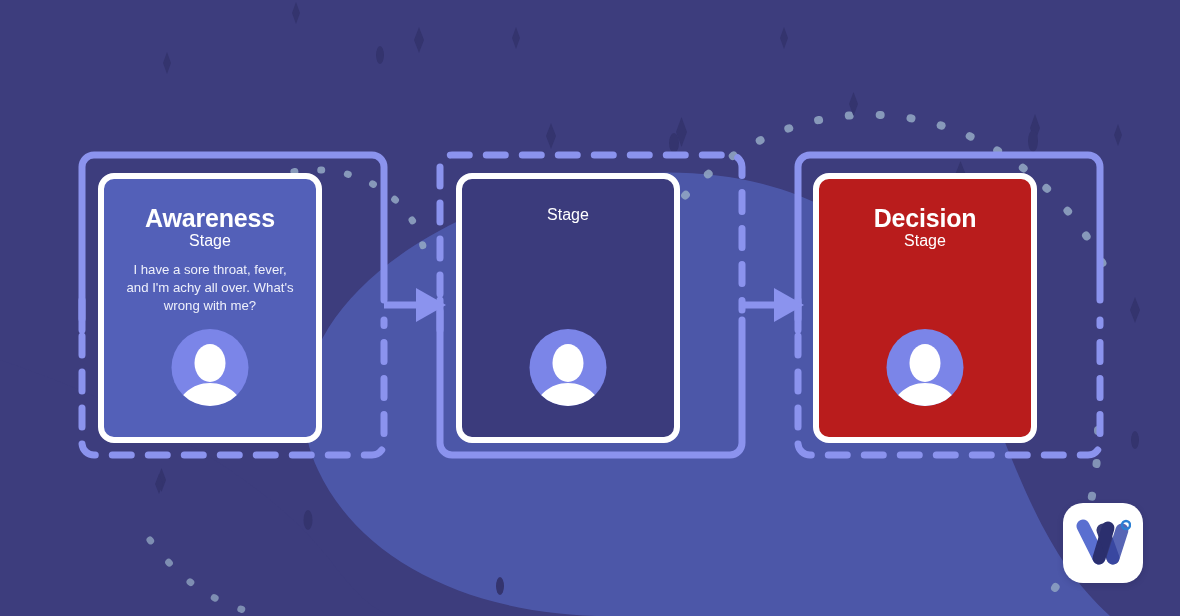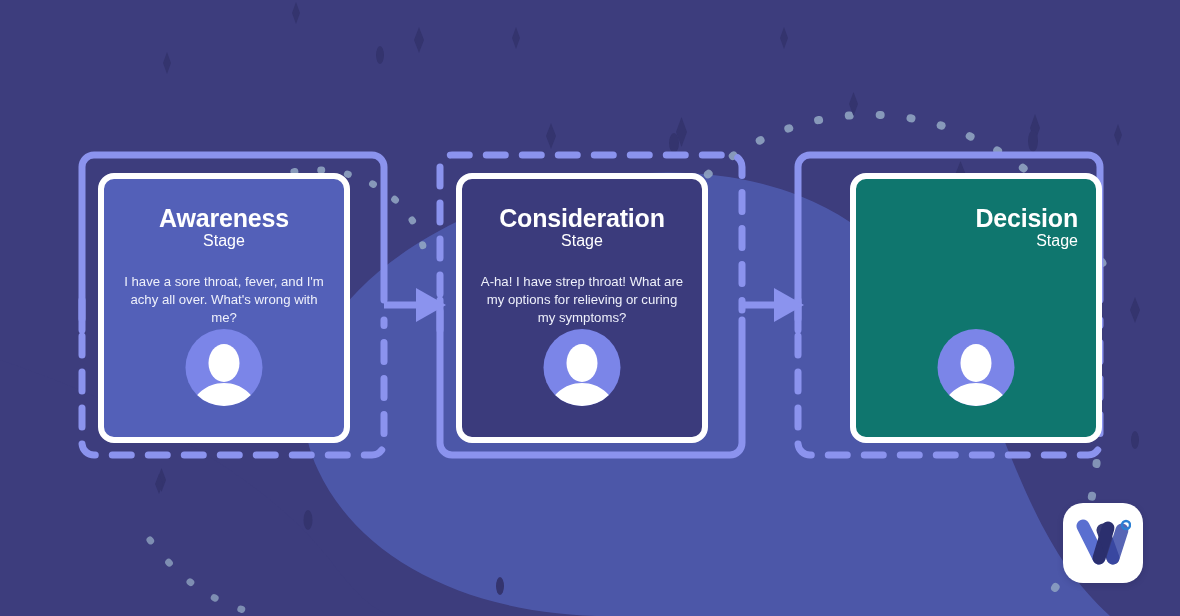--- a/index.html
+++ b/index.html
@@ -39,34 +39,34 @@
     inset: 0;
     width: 1180px;
     height: 616px;
     display: block;
     pointer-events: none;
   }
 
   
   .card {
     position: absolute;
-    width: 252px;
+    width: 224px;
     height: 270px;
     border: 6px solid #ffffff;
     border-radius: 16px;
     padding: 26px 18px 0 18px;
     text-align: center;
     display: flex;
     flex-direction: column;
     align-items: center;
   }
 
   #card-0 { left: 98px;  top: 173px; background: #5360b8; }
   #card-1 { left: 456px; top: 173px; background: #3b3b7c; }
-  #card-2 { left: 850px; top: 173px; background: #0f766e; align-items: flex-end; }
+  #card-2 { left: 813px; top: 173px; background: #b91c1c; }
 
   .card-title {
     color: #ffffff;
     font-size: 25px;
     font-weight: 700;
     line-height: 1.04;
     letter-spacing: -0.2px;
   }
 
   .card-subtitle {
@@ -75,21 +75,21 @@
     font-weight: 400;
     line-height: 1.08;
     margin-top: 1px;
   }
 
   .card-quote {
     color: #eef0fb;
     font-size: 13.2px;
     font-weight: 400;
     line-height: 1.37;
-    margin-top: 24px;
+    margin-top: 12px;
     max-width: 232px;
   }
 
   .avatar {
     position: absolute;
     left: 50%;
     transform: translateX(-50%);
     bottom: 31px;
     width: 77px;
     height: 77px;
@@ -227,23 +227,21 @@
     <div class="card-quote">I have a sore throat, fever, and I'm achy all over. What's wrong with me?</div>
     <div class="avatar">
       <svg width="77" height="62" viewBox="0 0 77 62" aria-hidden="true">
         <ellipse cx="38.5" cy="19" rx="15.5" ry="19" fill="#ffffff"></ellipse>
         <path d="M 38.5 39 C 57 39 69 52 70.5 62 L 6.5 62 C 8 52 20 39 38.5 39 Z" fill="#ffffff"></path>
       </svg>
     </div>
   </div>
 
   <div class="card" id="card-1">
-    <div class="card-title">Consideration</div>
     <div class="card-subtitle">Stage</div>
-    <div class="card-quote">A-ha! I have strep throat! What are my options for relieving or curing my symptoms?</div>
     <div class="avatar">
       <svg width="77" height="62" viewBox="0 0 77 62" aria-hidden="true">
         <ellipse cx="38.5" cy="19" rx="15.5" ry="19" fill="#ffffff"></ellipse>
         <path d="M 38.5 39 C 57 39 69 52 70.5 62 L 6.5 62 C 8 52 20 39 38.5 39 Z" fill="#ffffff"></path>
       </svg>
     </div>
   </div>
 
   <div class="card" id="card-2">
     <div class="card-title">Decision</div>

